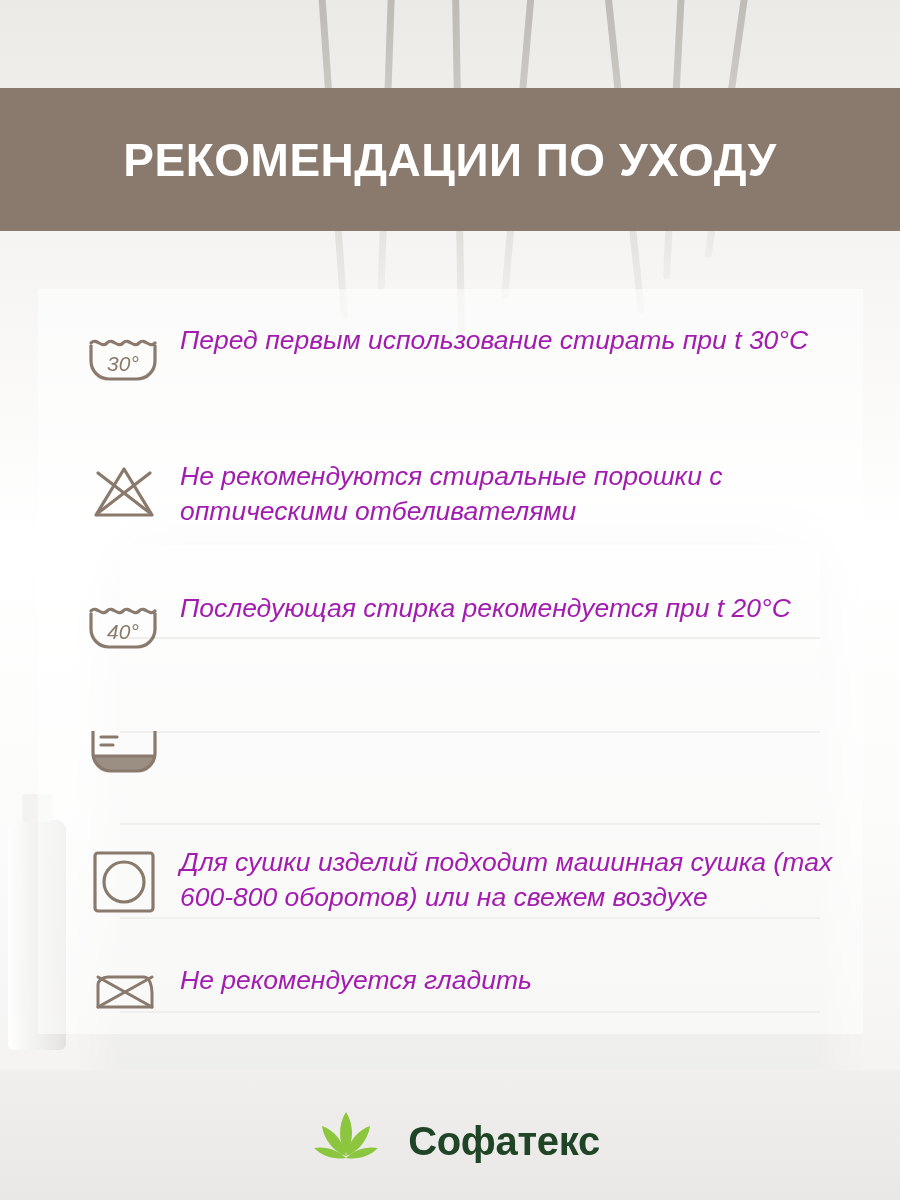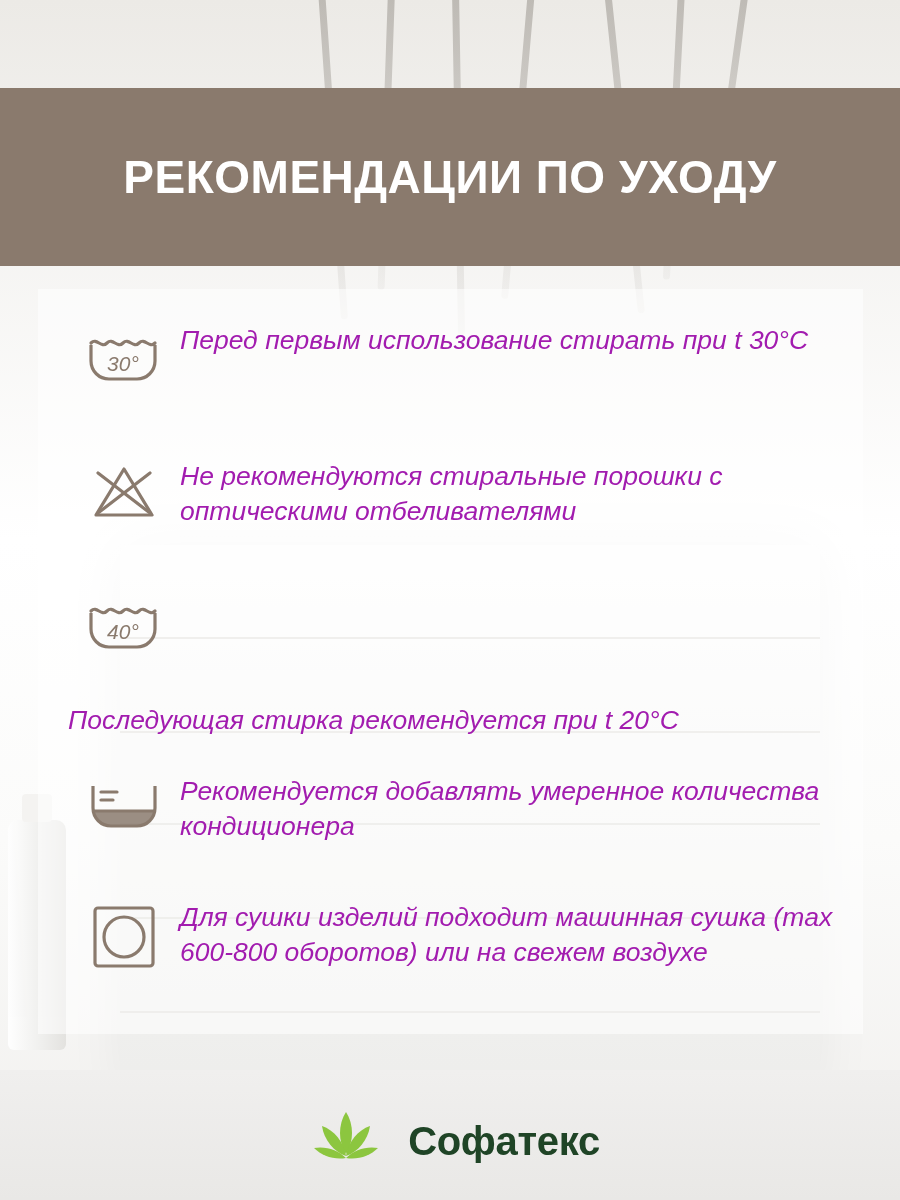--- a/index.html
+++ b/index.html
@@ -72,21 +72,21 @@
     height: 130px;
     background: linear-gradient(180deg, #f0efee, #e9e8e6);
   }
 
   
   .header-band {
     position: absolute;
     top: 88px;
     left: 0;
     right: 0;
-    height: 178px;
+    height: 143px;
     background: #8a7a6d;
     display: flex;
     align-items: center;
     justify-content: center;
   }
   .header-title {
     color: #ffffff;
     font-size: 46px;
     font-weight: bold;
     letter-spacing: .5px;
@@ -135,21 +135,21 @@
     color: #a21caf;
     font-size: 26.5px;
     line-height: 1.33;
     padding-top: 0px;
     max-width: 660px;
   }
 
   
   .row-1 { margin-bottom: 44px; }
   .row-2 { margin-bottom: 40px; }
-  .row-3 { margin-bottom: 36px; flex-direction: column; }
+  .row-3 { margin-bottom: 36px; }
   .row-4 { margin-bottom: 34px; }
   .row-5 { margin-bottom: 26px; }
 
   
   .footer {
     position: absolute;
     left: 0; right: 0;
     bottom: 26px;
     display: flex;
     align-items: center;
@@ -230,33 +230,42 @@
     <div class="care-row row-4">
       <div class="care-icon">
         <svg width="74" height="54" viewBox="0 0 74 54" fill="none" xmlns="http://www.w3.org/2000/svg">
           <path d="M6 8 L6 30 C6 40, 14 48, 24 48 L50 48 C60 48, 68 40, 68 30 L68 8" stroke="#8a7a6d" stroke-width="3.2" fill="none" stroke-linejoin="round"></path>
           <path d="M6 33 L68 33" stroke="#8a7a6d" stroke-width="3"></path>
           <path d="M6 33 L6 30 C6 40, 14 48, 24 48 L50 48 C60 48, 68 40, 68 30 L68 33 Z" fill="#8a7a6d" opacity=".85"></path>
           <path d="M14 14 L30 14" stroke="#8a7a6d" stroke-width="3.2" stroke-linecap="round"></path>
           <path d="M14 22 L26 22" stroke="#8a7a6d" stroke-width="3.2" stroke-linecap="round"></path>
         </svg>
       </div>
-      <div class="care-text">Рекомендуется добавлять умеренное количества кондиционера</div>
     </div>
 
     <div class="care-row row-5">
       <div class="care-icon">
         <svg width="66" height="66" viewBox="0 0 66 66" fill="none" xmlns="http://www.w3.org/2000/svg">
           <rect x="4" y="4" width="58" height="58" rx="3" stroke="#8a7a6d" stroke-width="3.2" fill="none"></rect>
           <circle cx="33" cy="33" r="20" stroke="#8a7a6d" stroke-width="3.2" fill="none"></circle>
         </svg>
       </div>
       <div class="care-text">Для сушки изделий подходит машинная сушка (max 600-800 оборотов) или на свежем воздухе</div>
     </div>
 
+    <div class="care-row row-6">
+      <div class="care-icon">
+        <svg width="72" height="52" viewBox="0 0 72 52" fill="none" xmlns="http://www.w3.org/2000/svg">
+          <path d="M10 40 L10 18 C10 14, 14 10, 20 10 L56 10 C62 10, 64 20, 64 26 L64 40 Z" stroke="#8a7a6d" stroke-width="3" fill="none" stroke-linejoin="round"></path>
+          <path d="M10 40 L64 10" stroke="#8a7a6d" stroke-width="3" stroke-linecap="round"></path>
+          <path d="M10 10 L64 40" stroke="#8a7a6d" stroke-width="3" stroke-linecap="round"></path>
+        </svg>
+      </div>
+      <div class="care-text">Не рекомендуется гладить</div>
+    </div>
 
   </div>
 </div>
 
 <div class="footer">
   <span>
     <svg width="92" height="62" viewBox="0 0 92 62" xmlns="http://www.w3.org/2000/svg">
       <path d="M46 4 C38 16, 38 34, 46 46 C54 34, 54 16, 46 4 Z" fill="#8cc63f"></path>
       <path d="M46 48 C34 44, 24 32, 22 18 C34 22, 44 34, 46 48 Z" fill="#8cc63f"></path>
       <path d="M46 48 C58 44, 68 32, 70 18 C58 22, 48 34, 46 48 Z" fill="#8cc63f"></path>

